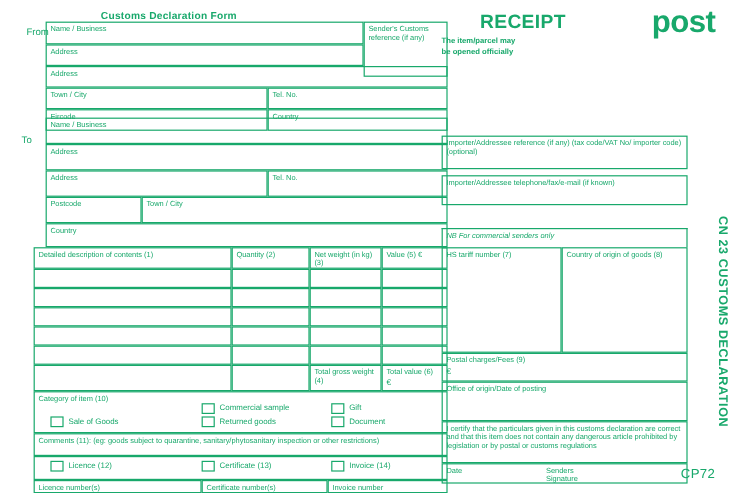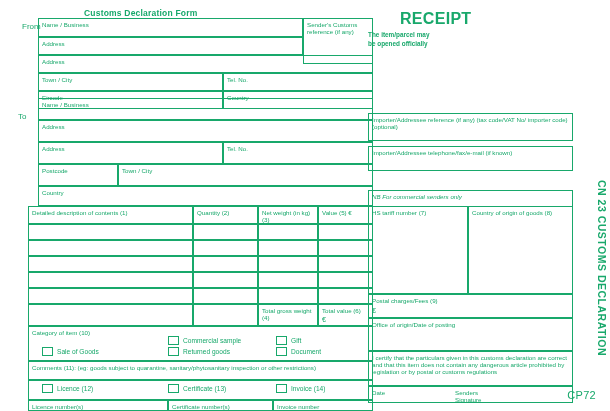--- a/index.html
+++ b/index.html
@@ -220,20 +220,21 @@
   </div>
 </div>
 
 <div>
 
   <div class="receipt-title">RECEIPT</div>
   <div class="receipt-sub" style="white-space:pre-line;">The item/parcel may
 be opened officially</div>
 
   <div class="logo">
+    <div>post</div>
   </div>
 
   <div class="bx" style="left:368px;top:113px;width:205px;height:28px;">
     <span>Importer/Addressee reference (if any) (tax code/VAT No/ importer code) (optional)</span>
   </div>
   <div class="bx" style="left:368px;top:146px;width:205px;height:25px;">
     <span>Importer/Addressee telephone/fax/e-mail (if known)</span>
   </div>
 
   <div class="bx note-italic" style="left:368px;top:190px;width:205px;height:16px;border-bottom:none;">

